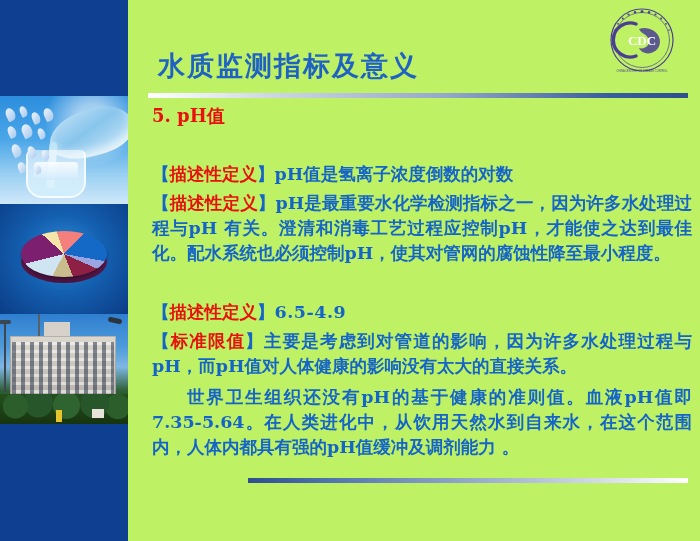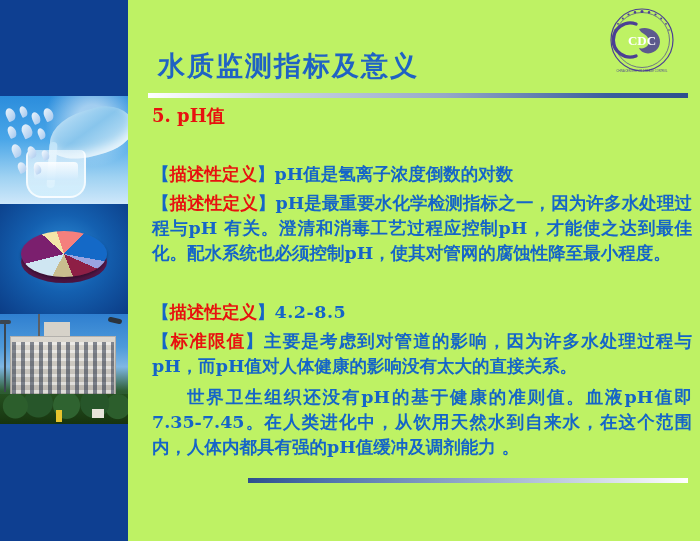--- a/index.html
+++ b/index.html
@@ -340,24 +340,24 @@
 
     <p class="para tight">
       <span class="lbl-br">【</span><span class="lbl">描述性定义</span><span class="lbl-br">】</span><span>pH值是氢离子浓度倒数的对数</span>
     </p>
 
     <p class="para">
       <span class="lbl-br">【</span><span class="lbl">描述性定义</span><span class="lbl-br">】</span><span>pH是最重要水化学检测指标之一，因为许多水处理过程与pH 有关。澄清和消毒工艺过程应控制pH，才能使之达到最佳化。配水系统也必须控制pH，使其对管网的腐蚀性降至最小程度。</span>
     </p>
 
     <p class="para tight">
-      <span class="lbl-br">【</span><span class="lbl">描述性定义</span><span class="lbl-br">】</span><span class="num">4.2-8.5</span>
+      <span class="lbl-br">【</span><span class="lbl">描述性定义</span><span class="lbl-br">】</span><span class="num">6.5-4.9</span>
     </p>
 
     <p class="para">
       <span class="lbl-br">【</span><span class="lbl">标准限值</span><span class="lbl-br">】</span><span>主要是考虑到对管道的影响，因为许多水处理过程与pH，而pH值对人体健康的影响没有太大的直接关系。</span>
     </p>
 
-    <p class="para indent">世界卫生组织还没有pH的基于健康的准则值。血液pH值即7.35-7.45。在人类进化中，从饮用天然水到自来水，在这个范围内，人体内都具有强的pH值缓冲及调剂能力 。</p>
+    <p class="para indent">世界卫生组织还没有pH的基于健康的准则值。血液pH值即7.35-5.64。在人类进化中，从饮用天然水到自来水，在这个范围内，人体内都具有强的pH值缓冲及调剂能力 。</p>
   </div>
 
   <div class="bottom-rule"></div>
 </div>
 
 </body></html>

